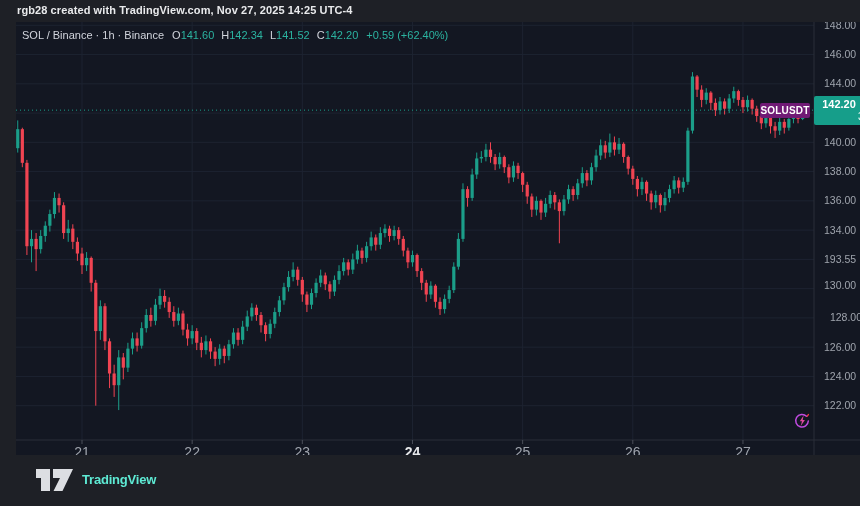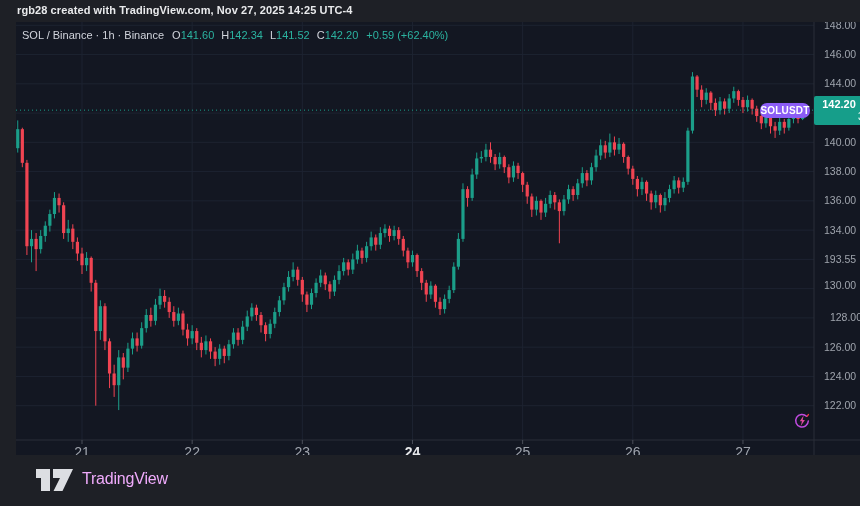--- a/index.html
+++ b/index.html
@@ -64,21 +64,21 @@
 
   
   .boost { position:absolute; left:777px; top:390px; width:18px; height:18px; z-index:4; cursor:pointer; }
 
   
   .footer {
     position:absolute; left:28px; top:464px; height:30px;
     display:flex; align-items:center; gap:9px;
   }
   .footer .logo-text {
-    font-size:16px; font-weight:normal; color:#f0abfc; letter-spacing:-0.2px;
+    font-size:13px; font-weight:bold; color:#5eead4; letter-spacing:-0.2px;
   }
 </style>
 </head>
 <body>
 
 <div id="stage">
 
   <div class="attribution">rgb28 created with TradingView.com, Nov 27, 2025 14:25 UTC-4</div>
 
   <div class="panel">
@@ -503,21 +503,21 @@
     <div id="time-labels">
         <div class="time-label" style="left: 51px;">21</div>
         <div class="time-label" style="left: 161.16px;">22</div>
         <div class="time-label" style="left: 271.32px;">23</div>
         <div class="time-label em" style="left: 381.48px;">24</div>
         <div class="time-label" style="left: 491.64px;">25</div>
         <div class="time-label" style="left: 601.8px;">26</div>
         <div class="time-label" style="left: 711.96px;">27</div>
       </div>
 
-    <div class="symbol-flag" id="symbol-flag" style="left: 744px; top: 80.654px; background: #8b5cf6; border-radius: 7px;">
+    <div class="symbol-flag" id="symbol-flag" style="left: 744px; top: 80.654px; background: #701a75;">
       <span>SOLUSDT</span>
     </div>
 
     <div class="price-box" id="price-box" style="left: 798px; top: 73.654px; background: rgb(22, 158, 138);">
       <span class="p">142.20</span>
       <span class="cd">34:03</span>
     </div>
 
     <div class="boost">
       <svg width="18" height="18" viewBox="0 0 18 18">

